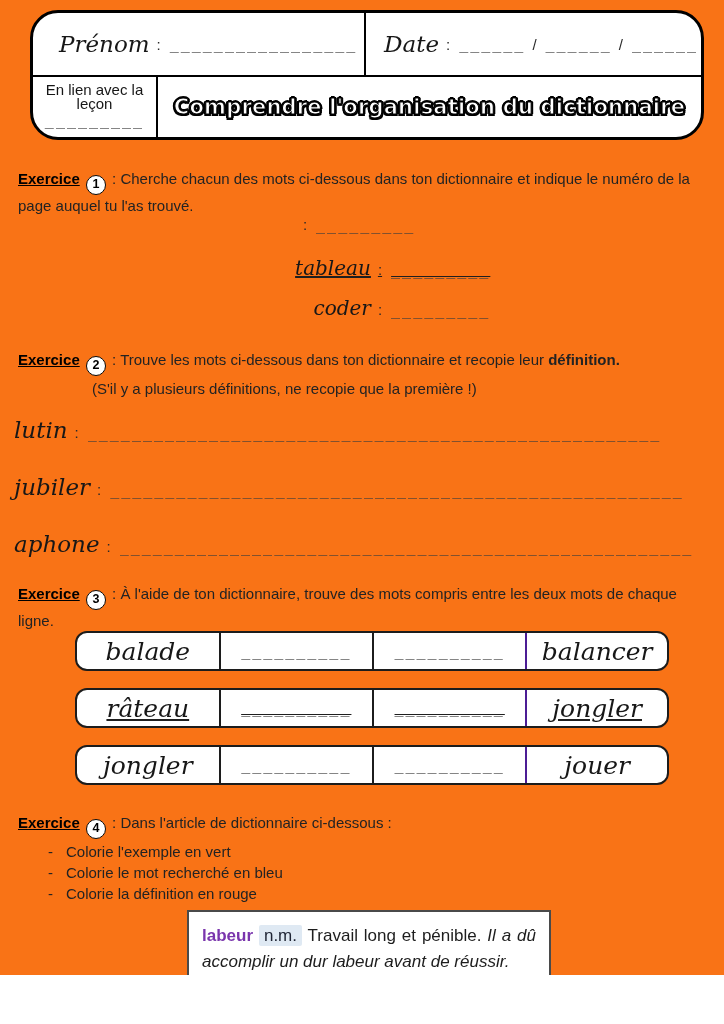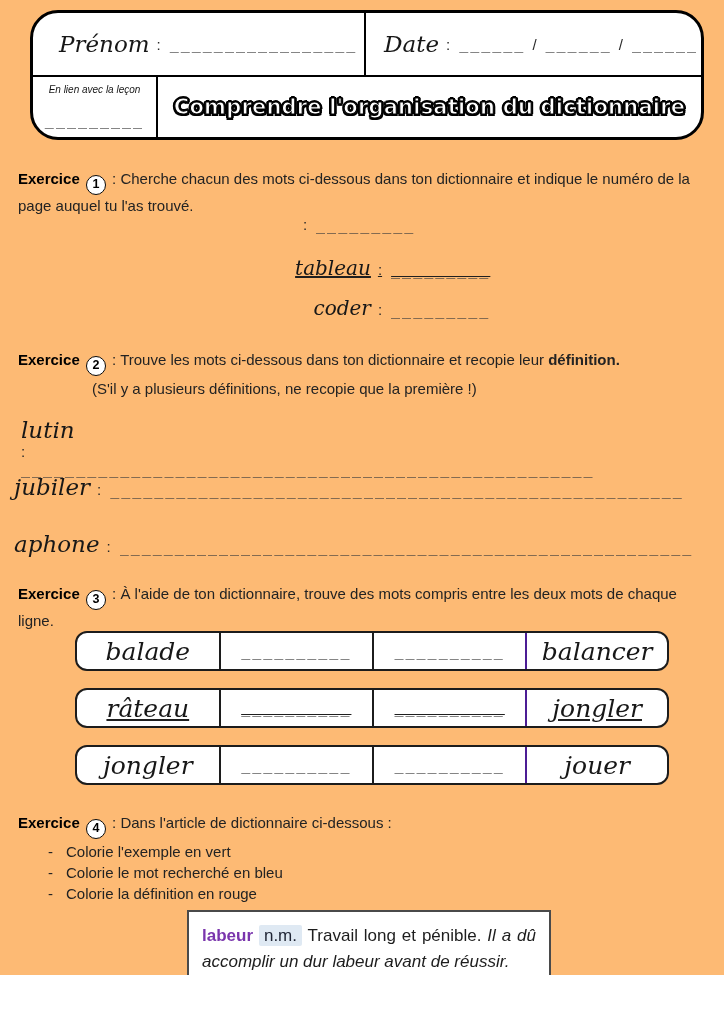--- a/index.html
+++ b/index.html
@@ -1,55 +1,55 @@
 <!DOCTYPE html>
 <html><head>
 <meta charset="utf-8">
 <style>
   html,body{margin:0;padding:0;background:#ffffff;}
   .page{
     position:relative;
     width:724px;height:975px;
-    background:#fdba74;
+    background:#f97316;
     font-family:"Liberation Sans", sans-serif;
     color:#1f1f1f;
     overflow:hidden;
   }
   
   .header-box{
     position:absolute;left:30px;top:10px;width:668px;height:124px;
     border:3.5px solid #000;border-radius:28px;overflow:hidden;
     background:#fff;
   }
   .header-row-top{display:flex;height:62px;border-bottom:2px solid #000;}
   .cell-prenom{width:333px;border-right:2px solid #000;display:flex;align-items:center;padding-left:26px;box-sizing:border-box;overflow:hidden;white-space:nowrap;}
   .cell-date{flex:1;display:flex;align-items:center;padding-left:18px;box-sizing:border-box;overflow:hidden;white-space:nowrap;}
   .header-row-bottom{display:flex;height:60px;}
   .cell-lesson{width:125px;border-right:2px solid #000;box-sizing:border-box;
     display:flex;flex-direction:column;align-items:center;justify-content:space-between;
     padding:6px 4px 8px;text-align:center;}
-  .lesson-note{font-size:10px;color:#161616;line-height:14px;font-style:italic;}
+  .lesson-note{font-size:15px;color:#161616;line-height:14px;}
   .cell-title{flex:1;display:flex;align-items:center;justify-content:center;overflow:hidden;}
   .script{font-family:"DejaVu Serif", serif;font-style:italic;color:#171717;}
   .hdr-script{font-size:23px;}
   .blank{
     font-family:"DejaVu Sans Mono", monospace;
     letter-spacing:2px;color:#3d3d3d;font-style:normal;font-size:15px;
   }
   .title-outline{
     font-family:"DejaVu Sans", sans-serif;
     font-weight:800;font-size:21px;letter-spacing:0.2px;
     color:#ffffff;white-space:nowrap;
     -webkit-text-stroke:1.1px #000;
     text-shadow:2px 0 0 #000,-2px 0 0 #000,0 2px 0 #000,0 -2px 0 #000,
                 1.5px 1.5px 0 #000,-1.5px -1.5px 0 #000,1.5px -1.5px 0 #000,-1.5px 1.5px 0 #000;
   }
   
   .xhead{position:absolute;left:18px;right:16px;font-size:15px;line-height:21px;color:#232323;}
-  .xlabel{font-weight:bold;color:#000;}
+  .xlabel{font-weight:bold;color:#000;text-decoration:underline;}
   .circle-num{
     display:inline-flex;align-items:center;justify-content:center;
     width:18px;height:18px;border:1.8px solid #0a0a0a;border-radius:50%;
     font-weight:bold;font-size:12.5px;color:#000;margin:0 2px;vertical-align:-4px;
     background:#fff;
   }
   .bold{font-weight:bold;}
   
   .ex1-row{position:absolute;left:0;width:100%;display:flex;justify-content:center;align-items:baseline;}
   .ex1-word{display:inline-block;width:150px;text-align:right;font-size:20px;}
@@ -138,21 +138,21 @@
   </div>
 
   <div class="xhead" style="top:349px;">
     <span class="xlabel">Exercice</span>
     <span class="circle-num">2</span>
     <span>: Trouve les mots ci-dessous dans ton dictionnaire et recopie leur</span>
     <span class="bold">définition</span><span class="bold">.</span>
   </div>
   <div class="ex2-note" style="top:380px;">(S'il y a plusieurs définitions, ne recopie que la première !)</div>
 
-  <div class="ex2-row" style="top:417px;flex-direction:column;">
+  <div class="ex2-row" style="top:417px;">
     <span class="script ex2-word">lutin</span>
     <span class="item-colon">:</span>
     <span class="blank ex2-line">____________________________________________________</span>
   </div>
   <div class="ex2-row" style="top:474px;">
     <span class="script ex2-word">jubiler</span>
     <span class="item-colon">:</span>
     <span class="blank ex2-line">____________________________________________________</span>
   </div>
   <div class="ex2-row" style="top:531px;">

